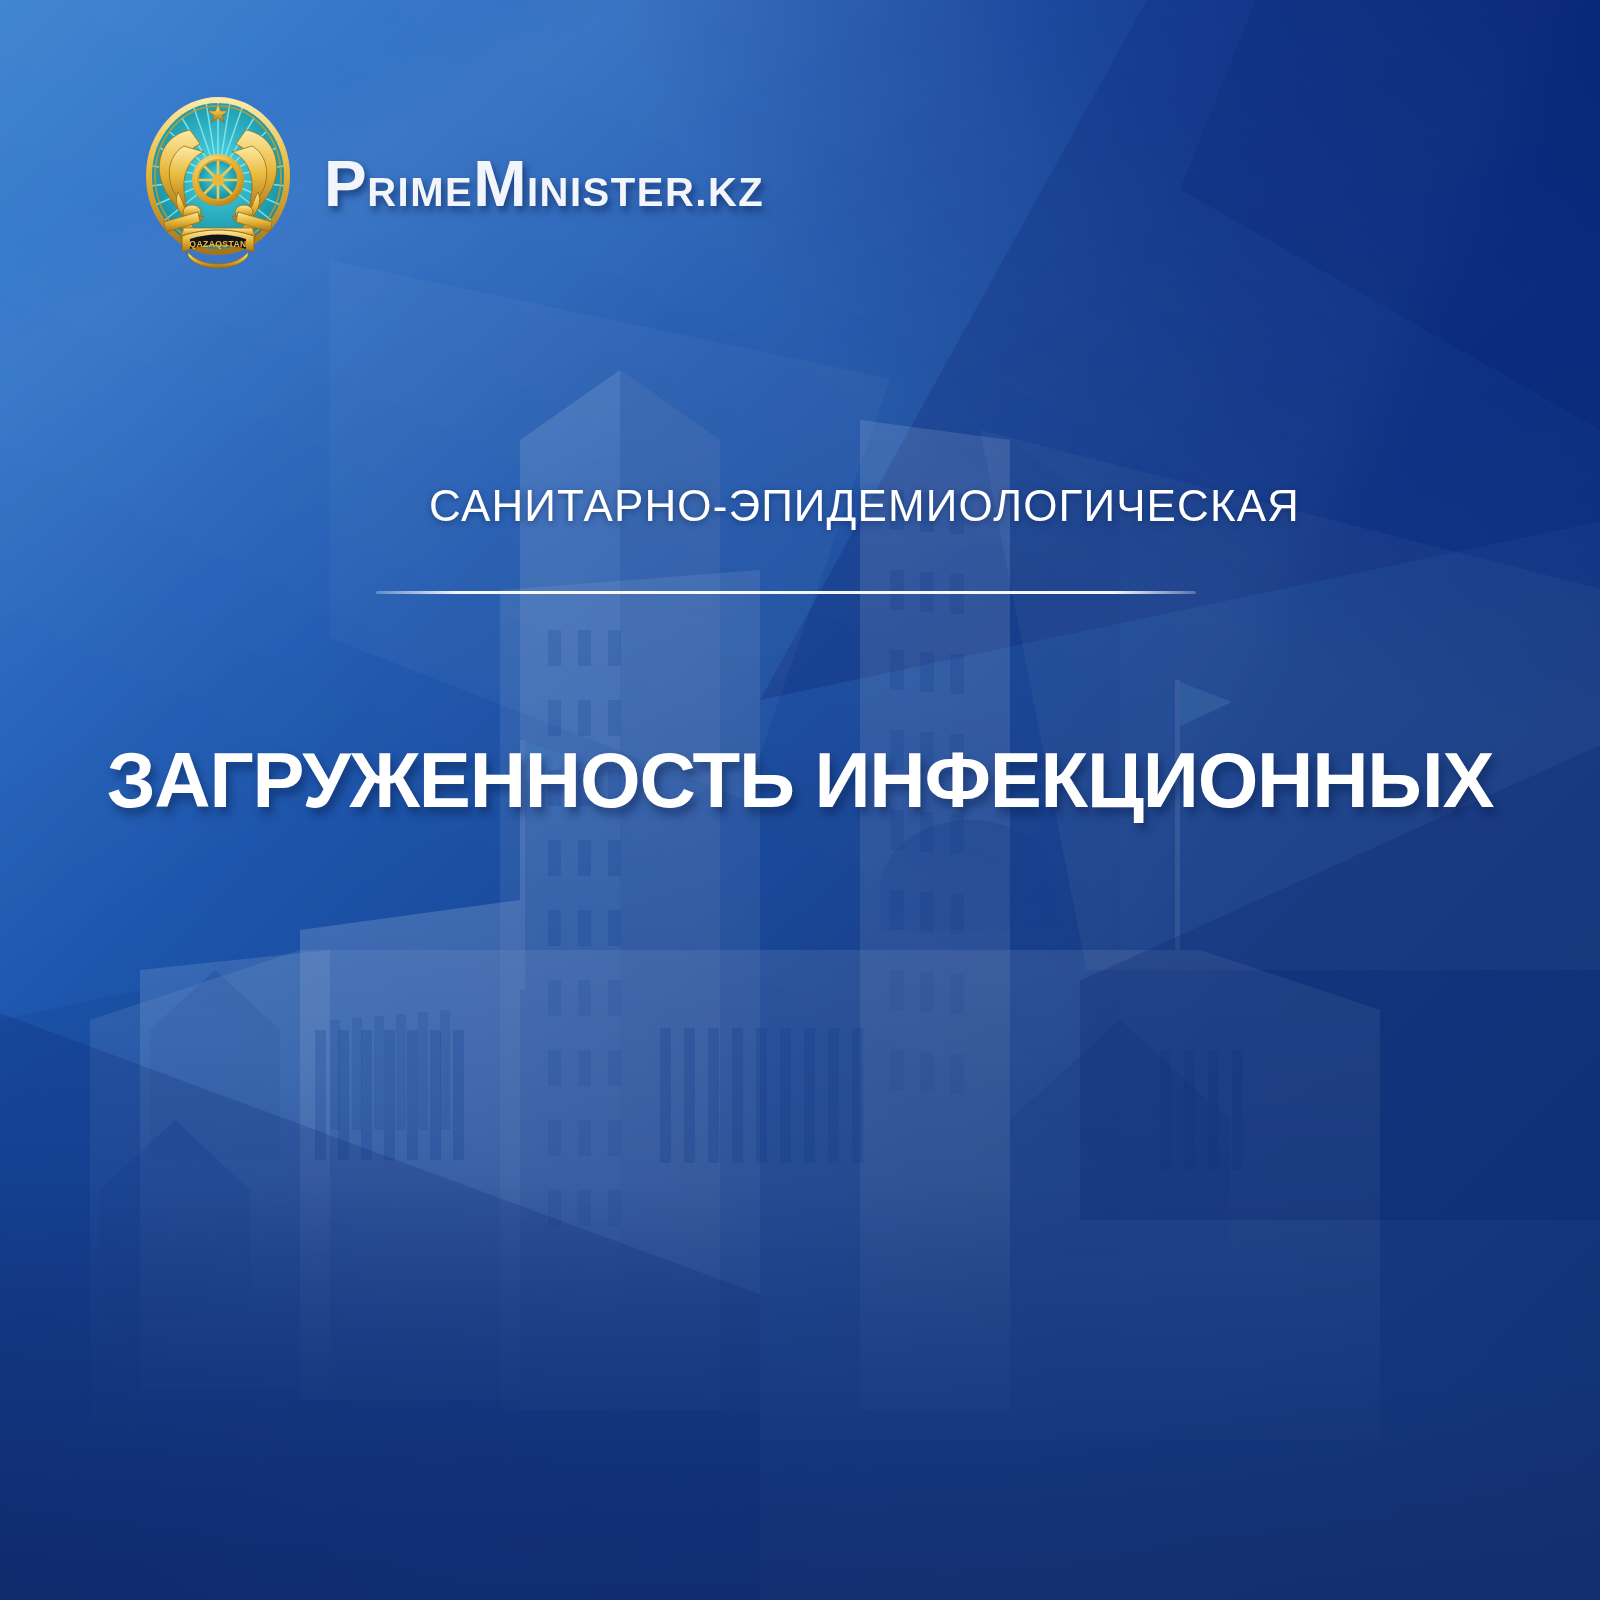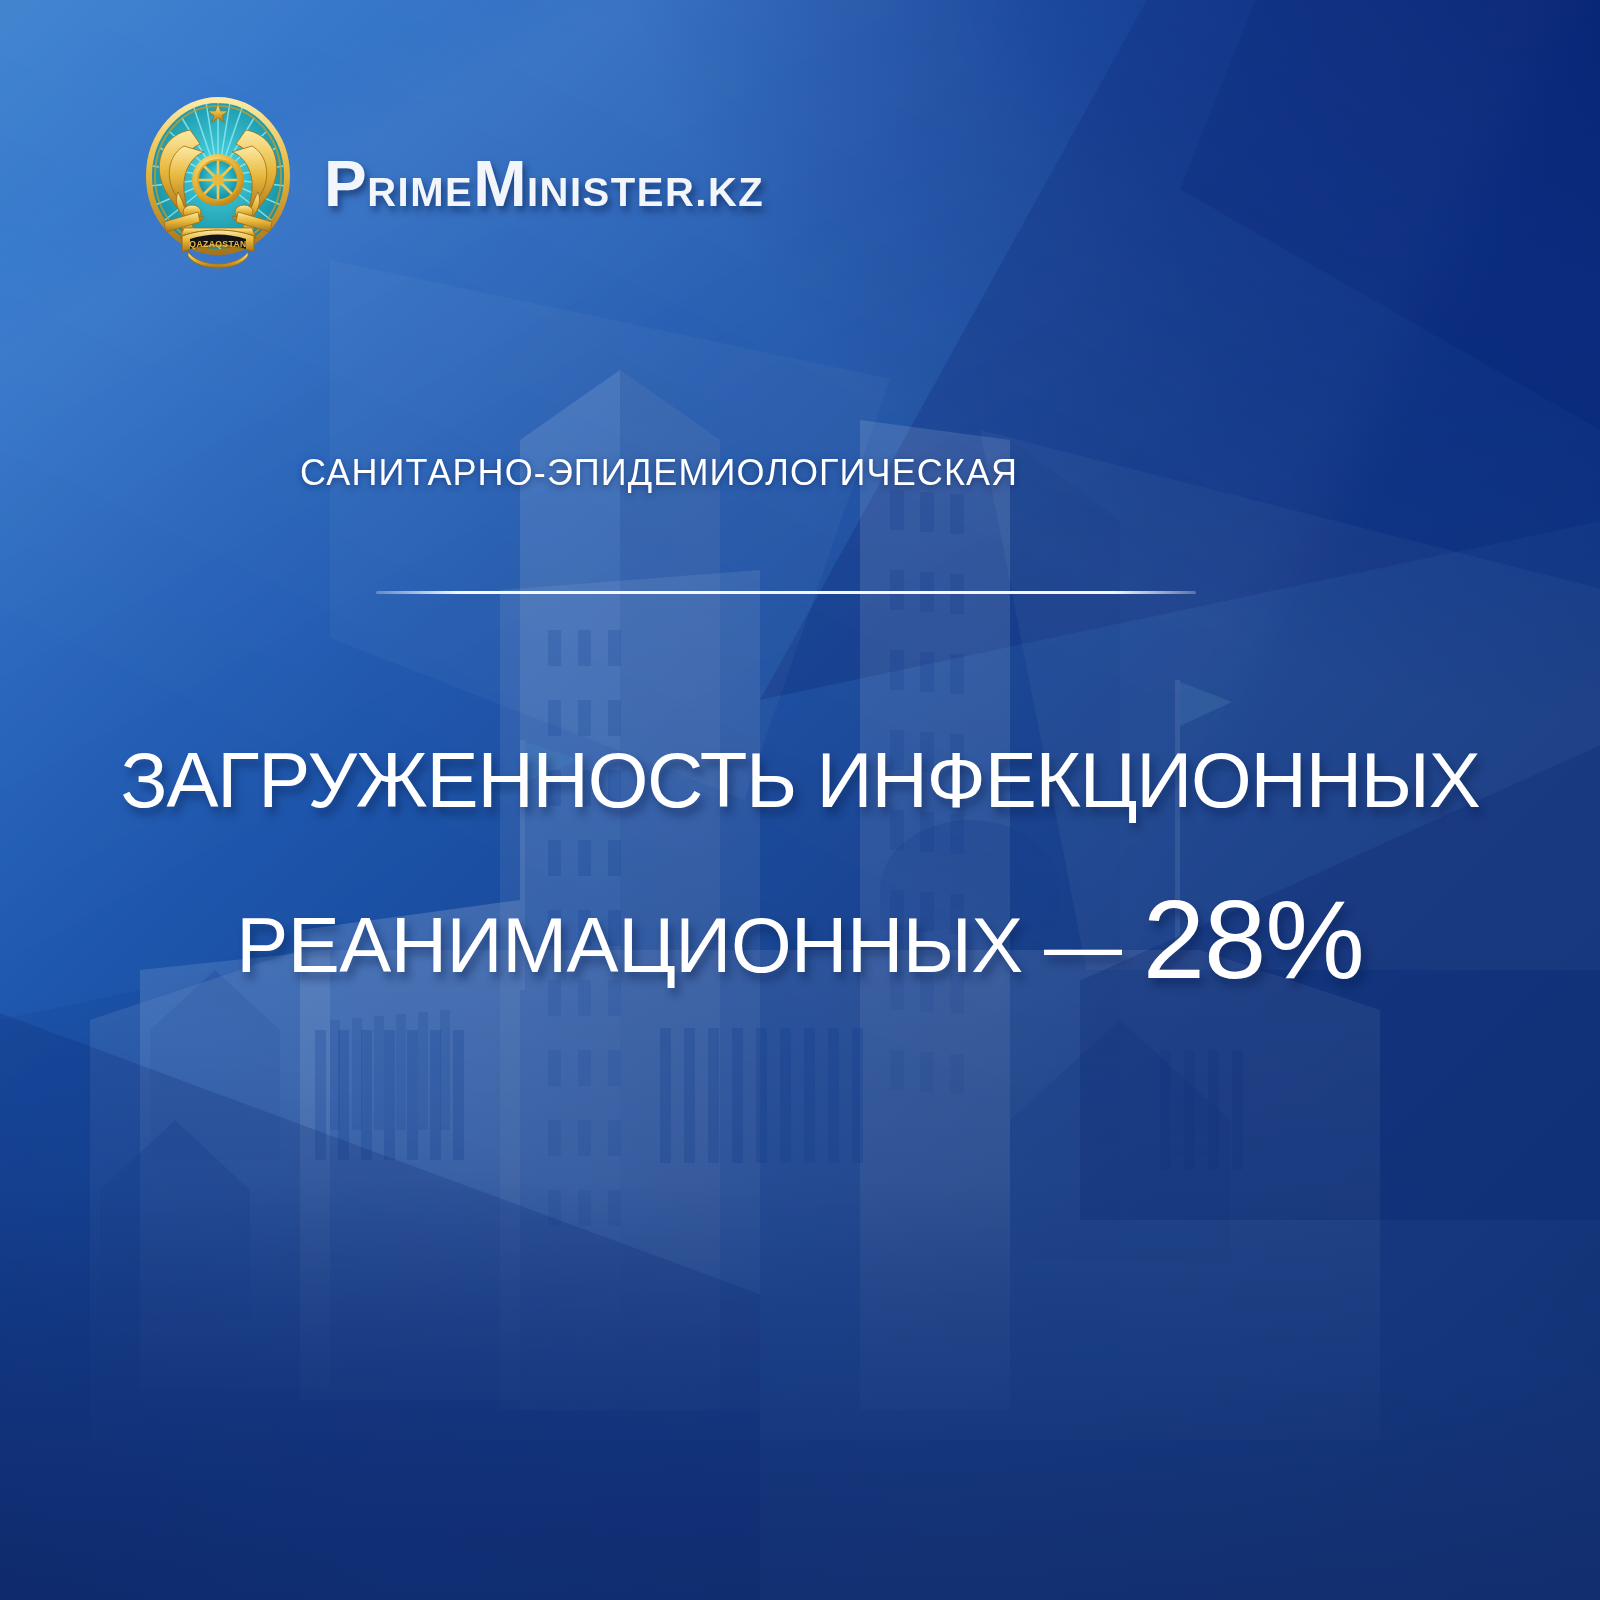--- a/index.html
+++ b/index.html
@@ -136,25 +136,25 @@
     text-shadow: 3px 5px 7px rgba(8,28,72,0.55);
     display: flex;
     align-items: baseline;
   }
   .wm-big { font-size: 64px; }
   .wm-small { font-size: 40px; letter-spacing: 1.5px; }
 
   
   .subtitle {
     position: absolute;
-    left: 300px; top: 448px;
+    left: 300px; top: 476px;
     width: 1000px;
-    text-align: left;
+    text-align: right;
     color: #ffffff;
-    font-size: 36px;
+    font-size: 44px;
     letter-spacing: 1.1px;
     line-height: 1.38;
     text-shadow: 0 2px 6px rgba(9,32,82,0.5);
   }
   .divider {
     position: absolute;
     left: 376px; top: 591px;
     width: 820px; height: 3px;
     background: linear-gradient(90deg, rgba(255,255,255,0.25) 0%, rgba(255,255,255,0.95) 10%, rgba(255,255,255,0.95) 90%, rgba(255,255,255,0.25) 100%);
     border-radius: 2px;
@@ -164,21 +164,21 @@
   .headline {
     position: absolute;
     left: 80px; top: 700px;
     width: 1440px;
     color: #ffffff;
     text-align: center;
   }
   .hl-line {
     display: block;
     white-space: nowrap;
-    font-weight: normal;
+    font-weight: bold;
     font-size: 78px;
     letter-spacing: -0.5px;
     line-height: 160px;
     text-shadow: 4px 7px 9px rgba(7,26,70,0.45);
   }
   .hl-line.l1 { letter-spacing: -1.2px; }
   .pct {
     font-size: 112px;
     letter-spacing: -1px;
     vertical-align: -6px;
@@ -460,16 +460,15 @@
   
   <div class="subtitle">
     <div>САНИТАРНО-ЭПИДЕМИОЛОГИЧЕСКАЯ</div>
   </div>
 
   <div class="divider"></div>
 
   
   <div class="headline">
     <span class="hl-line l1">ЗАГРУЖЕННОСТЬ ИНФЕКЦИОННЫХ</span>
-    <span class="hl-line"><span>РЕАНИМАЦИОННЫХ —</span><span>&nbsp;</span><span class="pct">28%</span></span>
   </div>
 
 </rect></div>
 
 </body></html>

